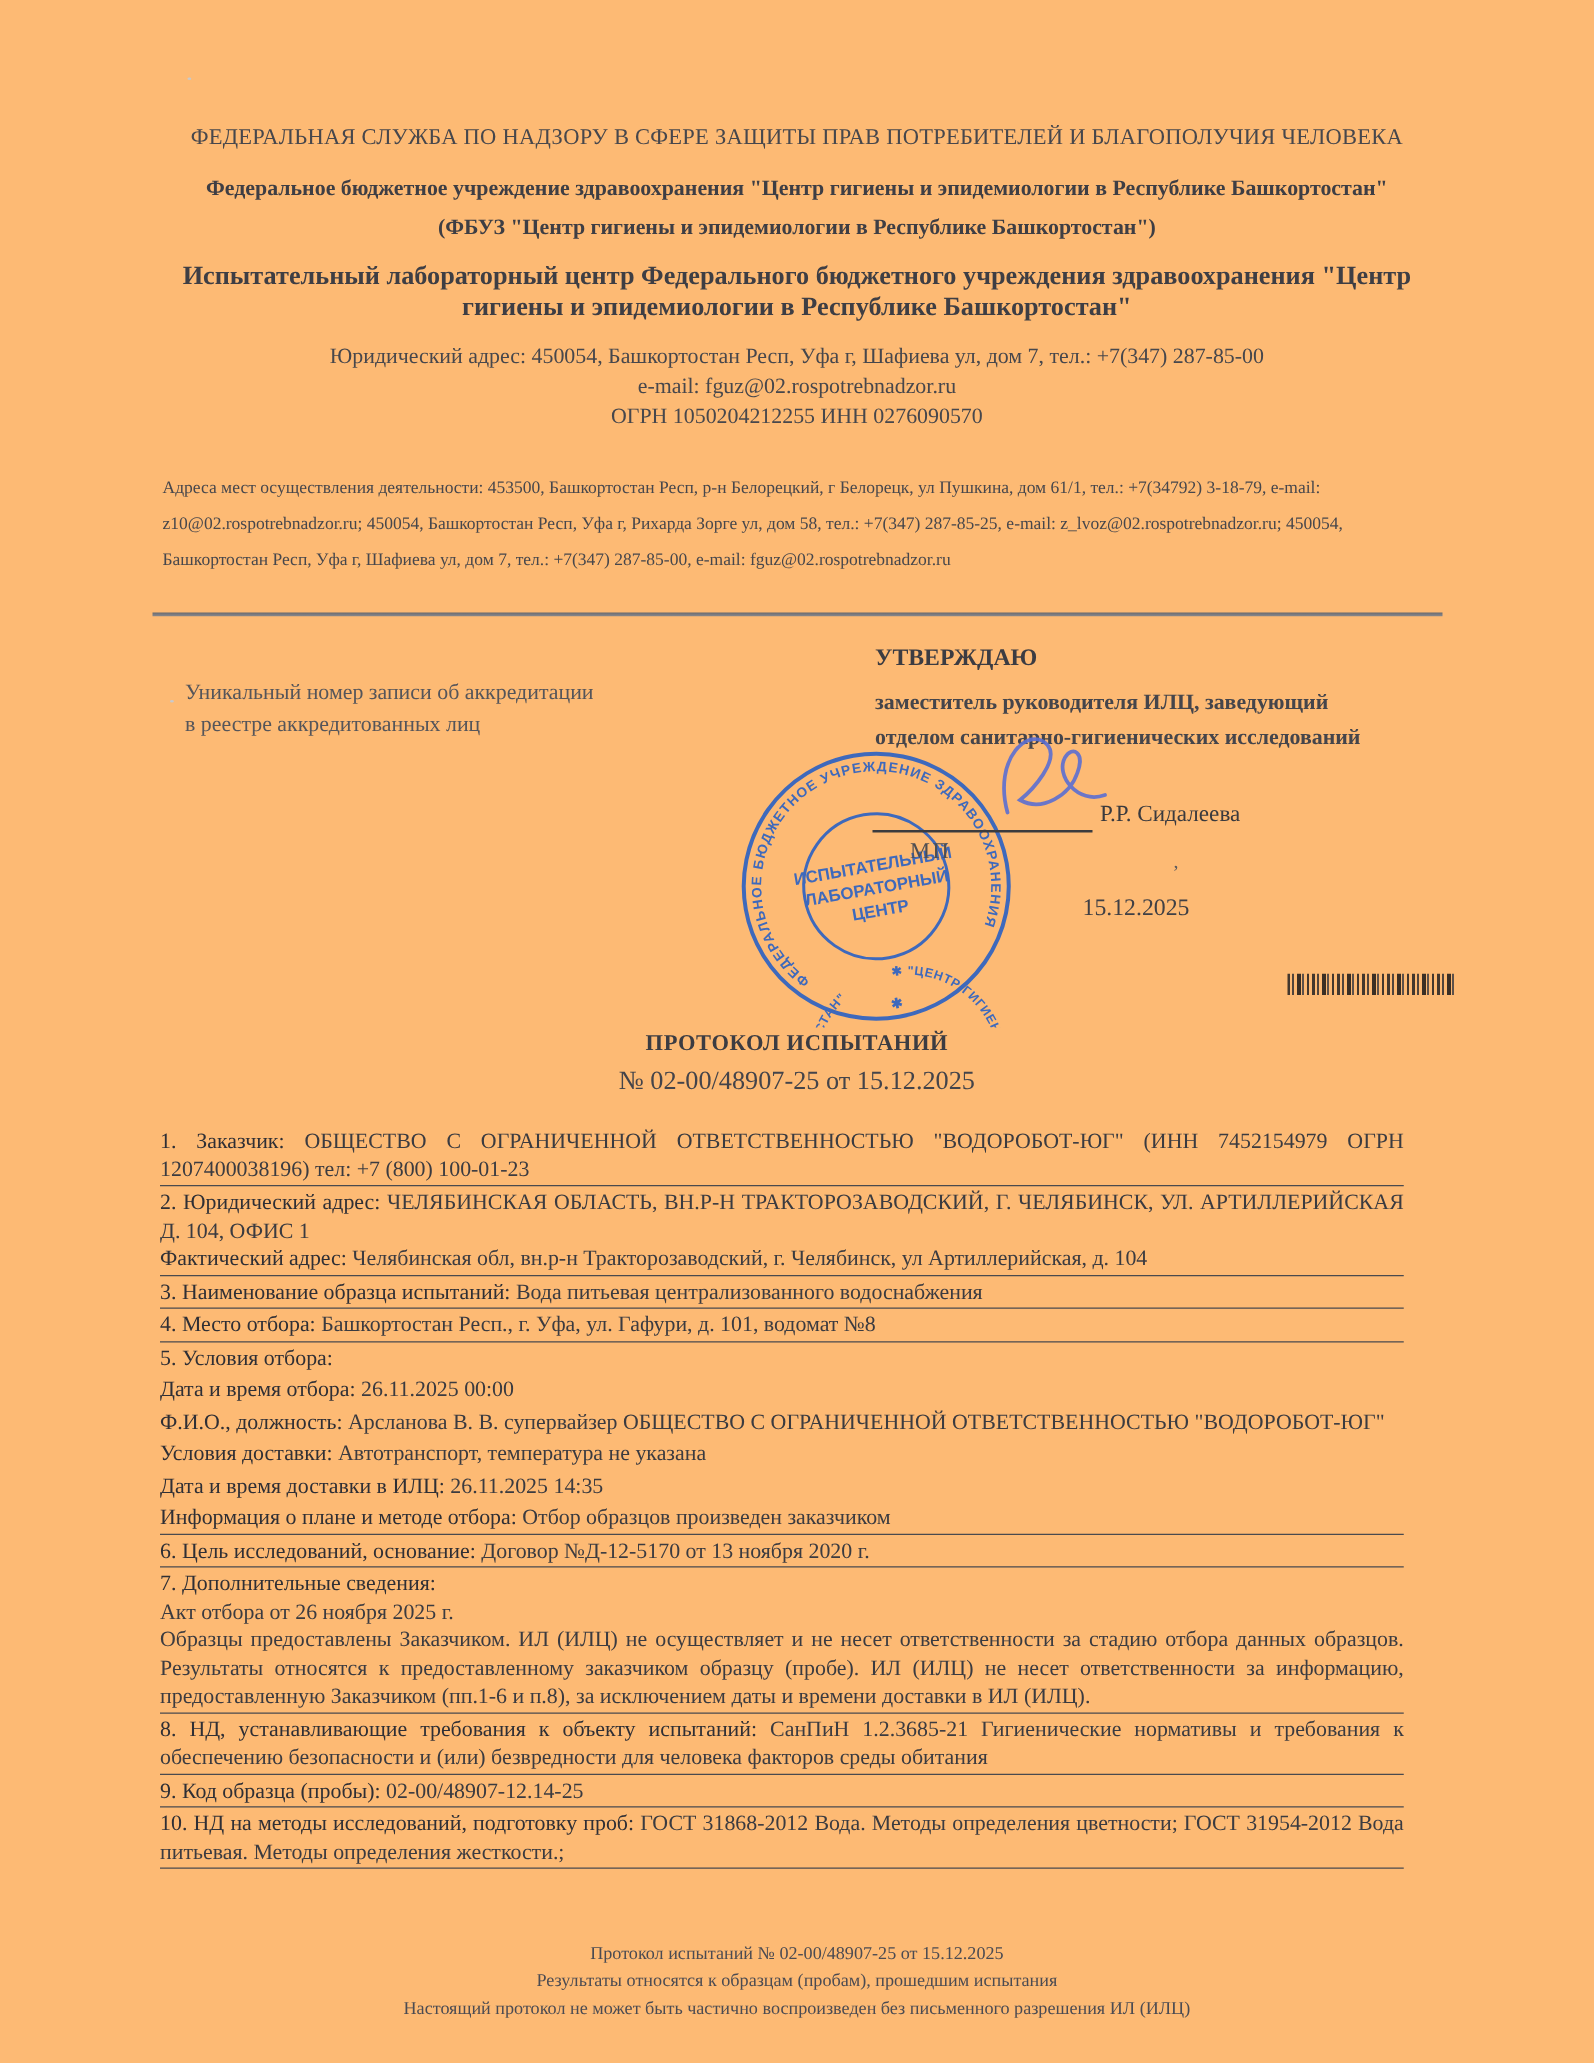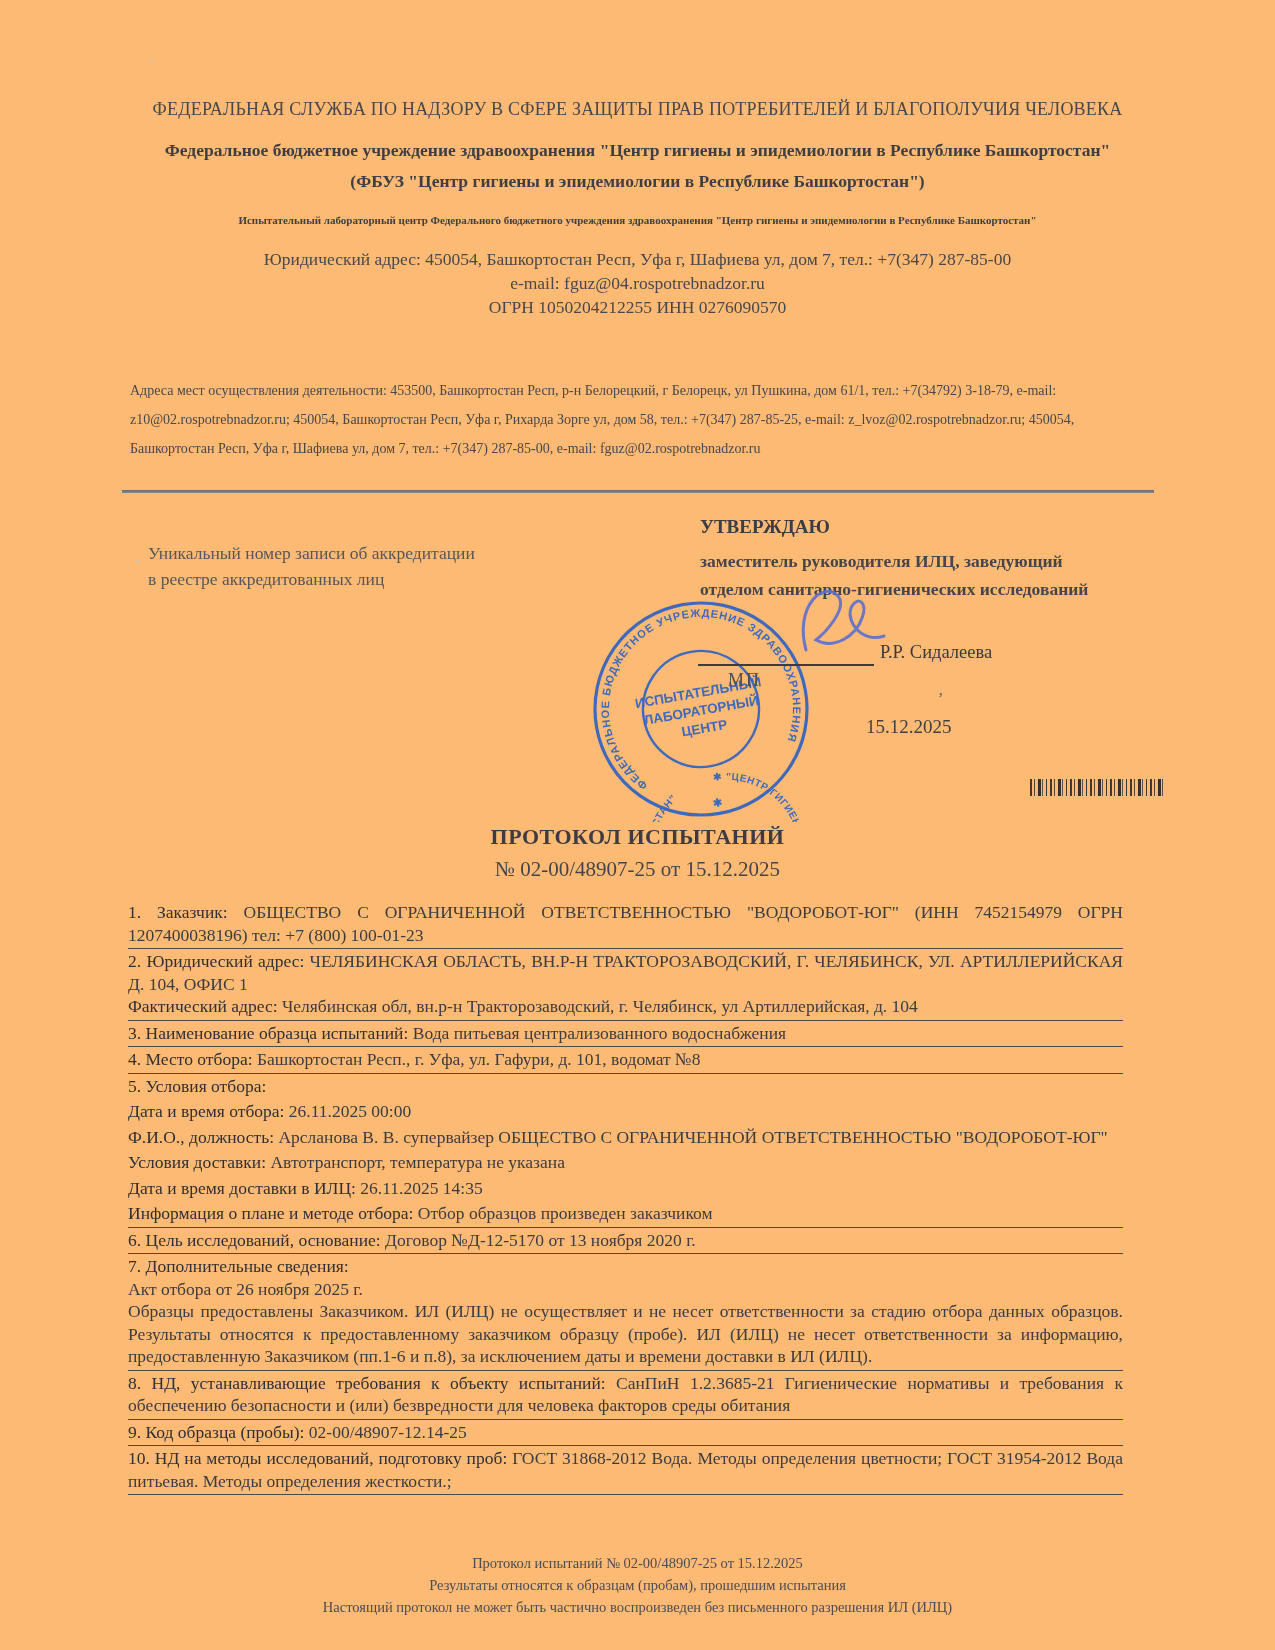--- a/index.html
+++ b/index.html
@@ -13,21 +13,21 @@
     overflow:hidden;
   }
   
   .doc-header{
     position:absolute;left:140px;top:96px;width:995px;
     text-align:center;
   }
   .h-agency{font-size:18px;line-height:26px;margin:0 0 16px;color:#47474c;letter-spacing:.2px;}
   .h-org{font-size:17.5px;line-height:25px;font-weight:bold;margin:0 0 6px;color:#3e3e44;}
   .h-org-abbr{font-size:17.5px;line-height:25px;font-weight:bold;margin:0 0 14px;color:#3e3e44;}
-  .h-lab{font-size:11px;line-height:25px;font-weight:bold;margin:0 0 14px;color:#3e3e44;}
+  .h-lab{font-size:21px;line-height:25px;font-weight:bold;margin:0 0 14px;color:#3e3e44;}
   .h-addr{font-size:17.5px;line-height:24px;margin:0;color:#47474c;}
   .h-activity{
     position:absolute;left:130px;top:362px;width:1010px;
     text-align:left;font-size:14px;line-height:29px;color:#47474c;
   }
   .rule-main{
     position:absolute;left:122px;top:490px;width:1032px;height:3px;
     background:linear-gradient(#6a6a6e,#8a8a8e);
   }
   
@@ -48,21 +48,21 @@
     position:absolute;left:1030px;top:779px;width:134px;height:17px;opacity:.82;
     background:repeating-linear-gradient(90deg,
       #1b1b1e 0 2px, transparent 2px 4px,
       #2b2b30 4px 5px, transparent 5px 8px,
       #101013 8px 11px, transparent 11px 12px,
       #3a3a40 12px 13px, transparent 13px 16px,
       #1b1b1e 16px 17px, transparent 17px 20px);
   }
   
   .title-block{position:absolute;left:0;top:824px;width:100%;text-align:center;}
-  .doc-title{font-size:22px;font-weight:bold;margin:0 4px 7px;color:#3c3c42;letter-spacing:.5px;}
+  .doc-title{font-size:18px;font-weight:bold;margin:0 4px 7px;color:#3c3c42;letter-spacing:.5px;}
   .doc-number{font-size:21px;margin:0;color:#44444a;}
   
   .main{position:absolute;left:128px;top:900px;width:995px;font-size:17.5px;line-height:22.5px;}
   .main p{margin:0;}
   .sec{border-bottom:1.6px solid #4a4a4e;padding:1px 0 2px;}
   .nb{padding:1px 0 2px;}
   .j{text-align:justify;}
   b,.lbl{font-weight:normal;color:#2f2f35;}
   .sub{margin-top:3px !important;}
   
@@ -76,21 +76,21 @@
 <body>
 
 <div class="page">
 
   <div class="doc-header">
     <p class="h-agency">ФЕДЕРАЛЬНАЯ СЛУЖБА ПО НАДЗОРУ В СФЕРЕ ЗАЩИТЫ ПРАВ ПОТРЕБИТЕЛЕЙ И БЛАГОПОЛУЧИЯ ЧЕЛОВЕКА</p>
     <p class="h-org">Федеральное бюджетное учреждение здравоохранения "Центр гигиены и эпидемиологии в Республике Башкортостан"</p>
     <p class="h-org-abbr">(ФБУЗ "Центр гигиены и эпидемиологии в Республике Башкортостан")</p>
     <p class="h-lab">Испытательный лабораторный центр Федерального бюджетного учреждения здравоохранения "Центр гигиены и эпидемиологии в Республике Башкортостан"</p>
     <p class="h-addr">Юридический адрес: 450054, Башкортостан Респ, Уфа г, Шафиева ул, дом 7, тел.: +7(347) 287-85-00</p>
-    <p class="h-addr">e-mail: fguz@04.rospotrebnadzor.ru</p>
+    <p class="h-addr">e-mail: fguz@02.rospotrebnadzor.ru</p>
     <p class="h-addr">ОГРН 1050204212255 ИНН 0276090570</p>
   </div>
   <p class="h-activity">Адреса мест осуществления деятельности: 453500, Башкортостан Респ, р-н Белорецкий, г Белорецк, ул Пушкина, дом 61/1, тел.: +7(34792) 3-18-79, e-mail: z10@02.rospotrebnadzor.ru; 450054, Башкортостан Респ, Уфа г, Рихарда Зорге ул, дом 58, тел.: +7(347) 287-85-25, e-mail: z_lvoz@02.rospotrebnadzor.ru; 450054, Башкортостан Респ, Уфа г, Шафиева ул, дом 7, тел.: +7(347) 287-85-00, e-mail: fguz@02.rospotrebnadzor.ru</p>
   <div class="rule-main"></div>
 
   <div class="accred">
     <div>Уникальный номер записи об аккредитации</div>
     <div>в реестре аккредитованных лиц</div>
   </div>
 

